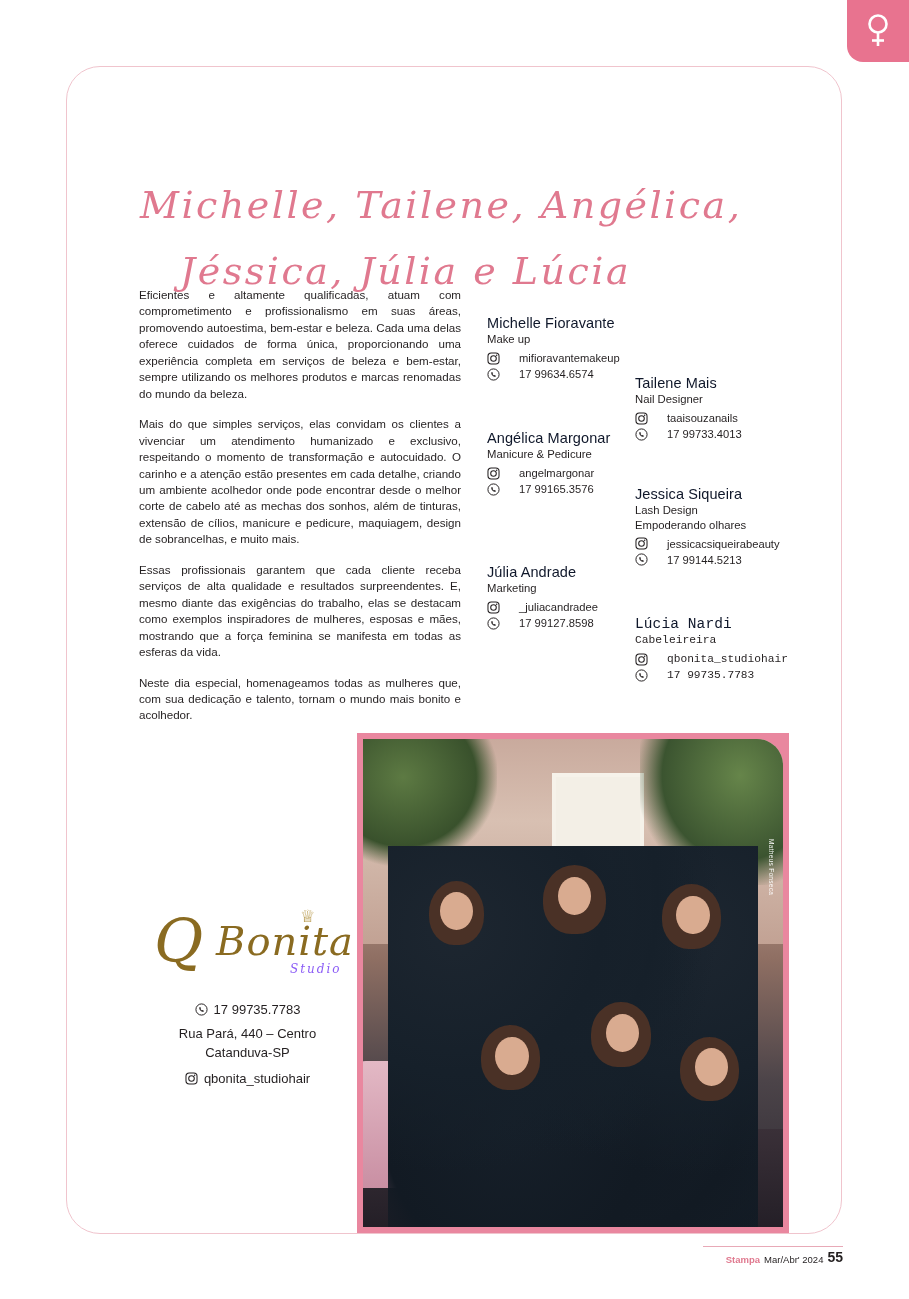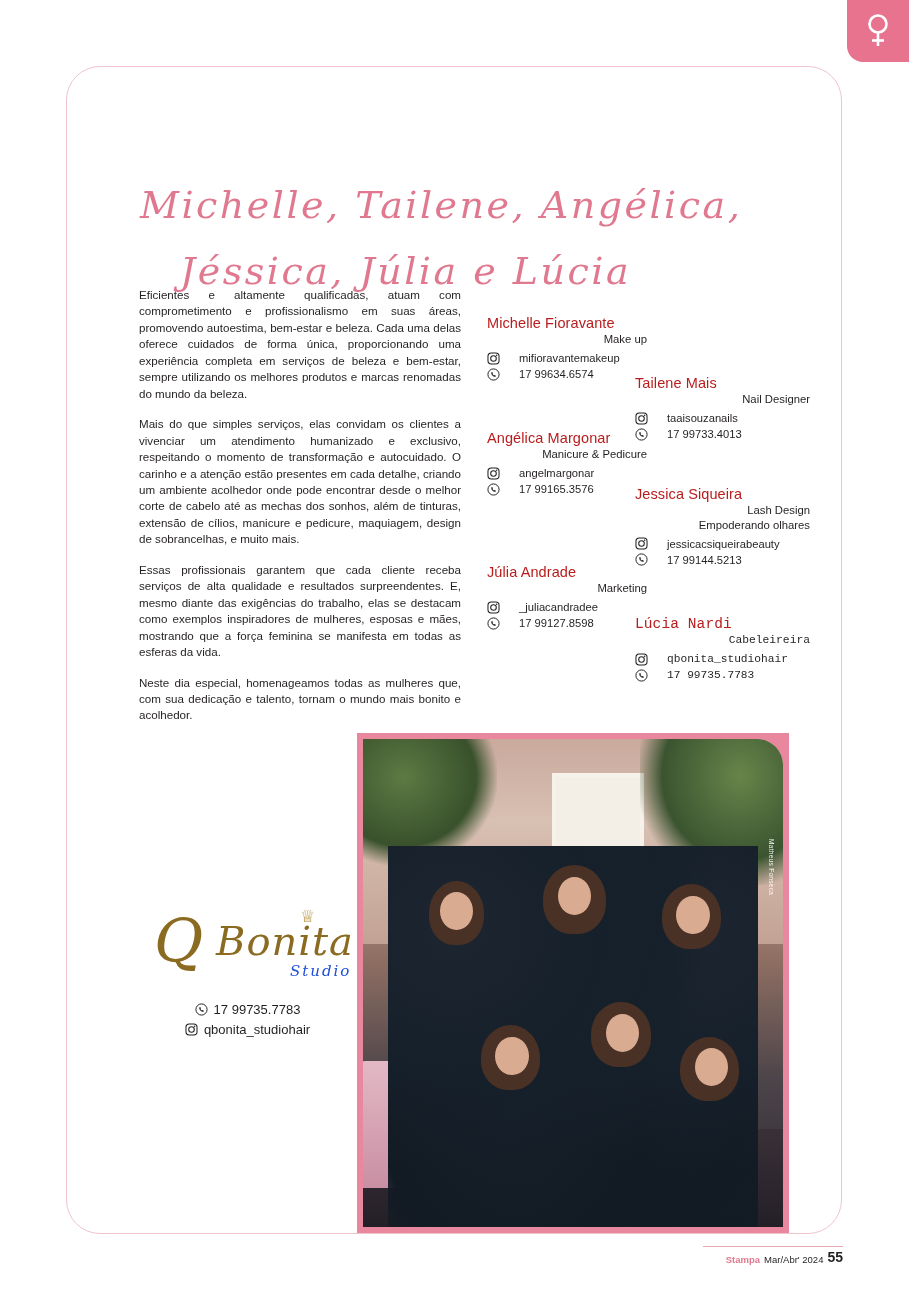--- a/index.html
+++ b/index.html
@@ -58,32 +58,31 @@
     line-height:1.42;
     text-align:justify;
     color:#231f20;
   }
   .body-col p{margin:0 0 14px 0;}
 
   
   .contacts{position:absolute;left:487px;top:315px;width:310px;}
   .card{position:absolute;width:160px;}
   .card .nm{
-    color:#b91c1c;
+    color:#0f172a;
     font-size:14.5px;
     margin-bottom:1px;
     letter-spacing:.1px;
   }
   .card .role{
     font-size:11.3px;
     color:#231f20;
     line-height:1.3;
     margin-bottom:5px;
     white-space:pre-line;
-    text-align:right;
   }
   .card .line{
     display:flex;align-items:center;gap:19px;
     font-size:11.2px;color:#231f20;
     margin-top:3px;
     white-space:nowrap;
   }
   .ico{width:13px;height:13px;flex:0 0 13px;display:block;}
 
   
@@ -182,22 +181,22 @@
     font-family:"DejaVu Serif", serif;
     font-style:italic;
     font-size:40px;
     color:#8a6b21;
     position:absolute;left:76px;top:18px;
     letter-spacing:1px;
   }
   .logo-sub{
     font-family:"DejaVu Serif", serif;
     font-style:italic;
-    font-size:15px;
-    color:#1d4ed8;
+    font-size:12px;
+    color:#8b5cf6;
     position:absolute;left:150px;top:62px;
     letter-spacing:2px;
   }
   .logo-crown{
     position:absolute;left:160px;top:6px;
     font-size:17px;color:#b08f3a;
   }
   .logo-info{margin-top:8px;font-size:13px;line-height:1.5;color:#231f20;}
   .logo-info .row{display:flex;align-items:center;justify-content:center;gap:6px;}
   .logo-info .addr{margin:4px 0 6px;}
@@ -403,20 +402,24 @@
       <span class="logo-sub">Studio</span>
     </div>
     <div class="logo-info">
       <div class="row">
         <svg class="ico" viewBox="0 0 20 20">
           <circle cx="10" cy="10" r="8.6" fill="none" stroke="#231f20" stroke-width="1.5"></circle>
           <path d="M7 6.6c.6-.5 1.2-.3 1.5.3l.5 1c.2.4.1.7-.2 1l-.4.4c.5 1 1.3 1.8 2.3 2.3l.4-.4c.3-.3.6-.4 1-.2l1 .5c.6.3.8.9.3 1.5-.6.7-1.7.8-2.9.2-1.5-.7-2.9-2.1-3.6-3.6-.6-1.2-.5-2.3.1-3z" fill="#231f20"></path>
         </svg>
         <span>17 99735.7783</span>
       </div>
+      <div class="addr">
+        <div>Rua Pará, 440 – Centro</div>
+        <div>Catanduva-SP</div>
+      </div>
       <div class="row">
         <svg class="ico" viewBox="0 0 20 20">
           <rect x="1.5" y="1.5" width="17" height="17" rx="5" fill="none" stroke="#231f20" stroke-width="1.6"></rect>
           <circle cx="10" cy="10" r="4.3" fill="none" stroke="#231f20" stroke-width="1.6"></circle>
           <circle cx="14.9" cy="5.1" r="1.1" fill="#231f20"></circle>
         </svg>
         <span>qbonita_studiohair</span>
       </div>
     </div>
   </div>

